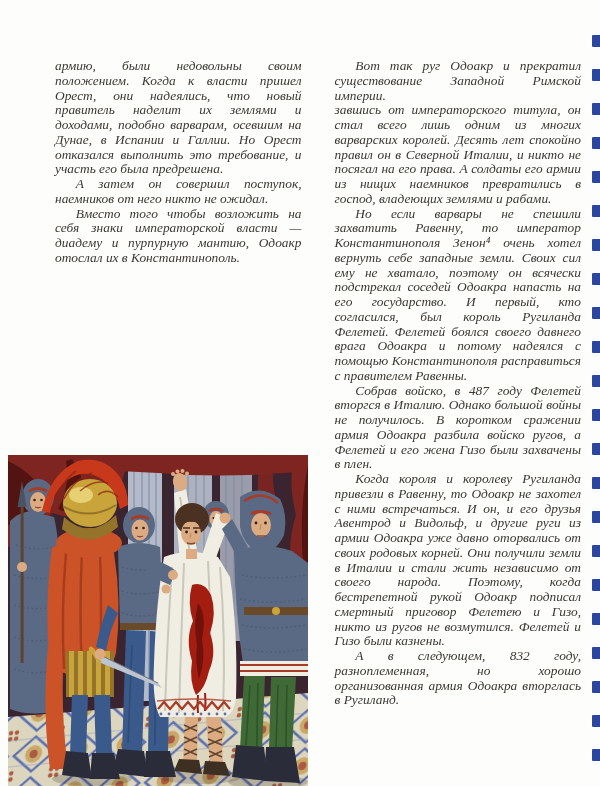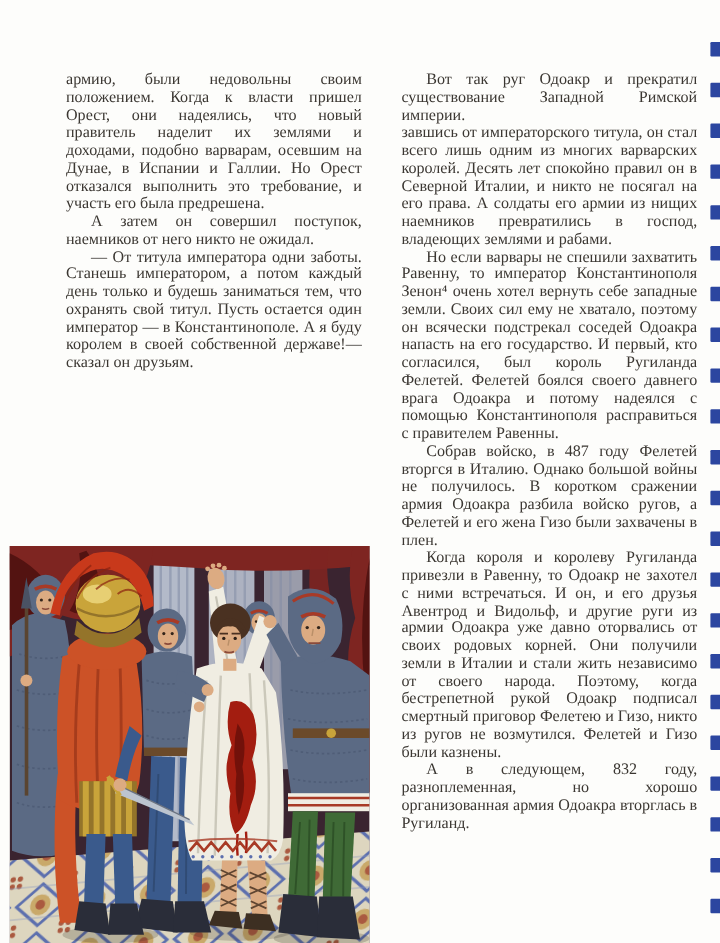--- a/index.html
+++ b/index.html
@@ -6,21 +6,21 @@
   html,body{margin:0;padding:0;}
   body{
     width:600px;height:786px;overflow:hidden;position:relative;
     background:var(--c-page-bg,#fdfdfb);
     font-family:"Liberation Serif","DejaVu Serif",serif;
   }
   .text-layer{
     position:absolute;left:55px;top:59px;right:19px;
     display:flex;gap:33px;
   }
-  .col{flex:1;min-width:0;}
+  .col{flex:1;min-width:0;font-style:italic;}
   p.para{
     margin:0;
     font-size:13.4px;line-height:14.75px;
     text-align:justify;
     color:var(--c-text,#3b3732);
   }
   p.para.indent{text-indent:1.55em;}
   .illustration{
     position:absolute;left:8px;top:455px;width:300px;height:331px;
   }
@@ -50,21 +50,21 @@
   .f-hair{fill:var(--c-hair)} .s-band-red{stroke:var(--c-band-red)}
   .f-trouser{fill:var(--c-trouser-blue)} .f-belt{fill:var(--c-belt)}
 </style>
 </head>
 <body>
 
 <div class="text-layer">
   <div class="col">
       <p class="para">армию, были недовольны своим положением. Когда к власти пришел Орест, они надеялись, что новый правитель наделит их землями и доходами, подобно варварам, осевшим на Дунае, в Испании и Галлии. Но Орест отказался выполнить это требование, и участь его была предрешена.</p>
       <p class="para indent">А затем он совершил поступок, наемников от него никто не ожидал.</p>
-      <p class="para indent">— От титула императора одни заботы. Станешь императором, а потом каждый день только и будешь заниматься тем, что охранять свой титул. Пусть остается один император — в Константинополе. А я буду королем в своей собственной державе!— сказал он друзьям.</p>
+      <p class="para indent">Вместо того чтобы возложить на себя знаки императорской власти — диадему и пурпурную мантию, Одоакр отослал их в Константинополь.</p>
     </div>
   <div class="col">
       <p class="para indent">Вот так руг Одоакр и прекратил существование Западной Римской империи.</p>
       <p class="para">завшись от императорского титула, он стал всего лишь одним из многих варварских королей. Десять лет спокойно правил он в Северной Италии, и никто не посягал на его права. А солдаты его армии из нищих наемников превратились в господ, владеющих землями и рабами.</p>
       <p class="para indent">Но если варвары не спешили захватить Равенну, то император Константинополя Зенон⁴ очень хотел вернуть себе западные земли. Своих сил ему не хватало, поэтому он всячески подстрекал соседей Одоакра напасть на его государство. И первый, кто согласился, был король Ругиланда Фелетей. Фелетей боялся своего давнего врага Одоакра и потому надеялся с помощью Константинополя расправиться с правителем Равенны.</p>
       <p class="para indent">Собрав войско, в 487 году Фелетей вторгся в Италию. Однако большой войны не получилось. В коротком сражении армия Одоакра разбила войско ругов, а Фелетей и его жена Гизо были захвачены в плен.</p>
       <p class="para indent">Когда короля и королеву Ругиланда привезли в Равенну, то Одоакр не захотел с ними встречаться. И он, и его друзья Авентрод и Видольф, и другие руги из армии Одоакра уже давно оторвались от своих родовых корней. Они получили земли в Италии и стали жить независимо от своего народа. Поэтому, когда бестрепетной рукой Одоакр подписал смертный приговор Фелетею и Гизо, никто из ругов не возмутился. Фелетей и Гизо были казнены.</p>
       <p class="para indent">А в следующем, 832 году, разноплеменная, но хорошо организованная армия Одоакра вторглась в Ругиланд.</p>
     </div>
 </div>

